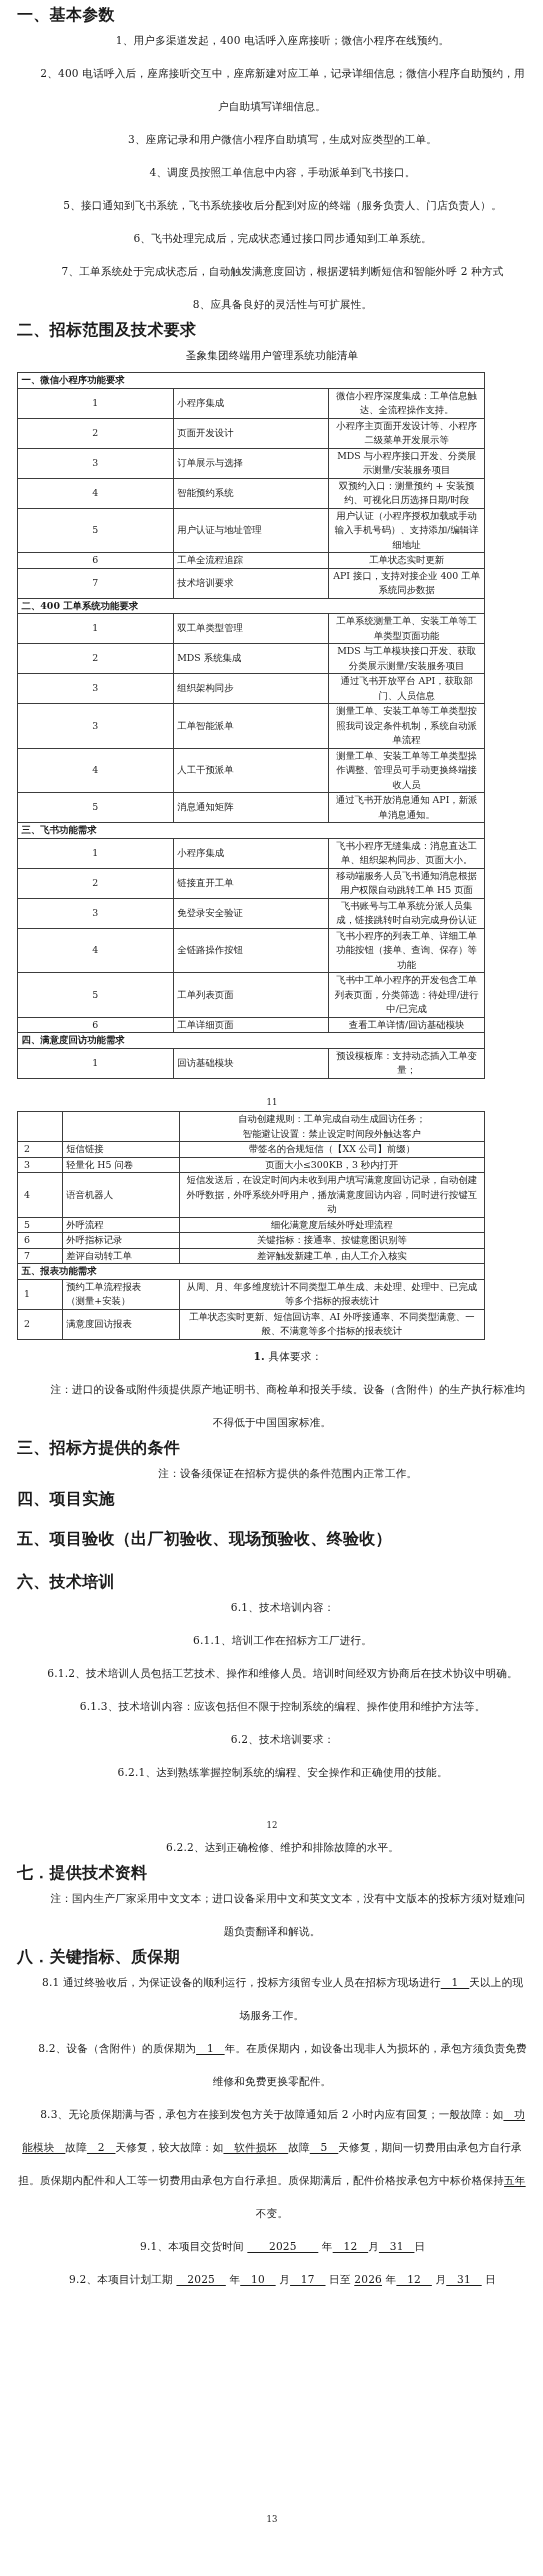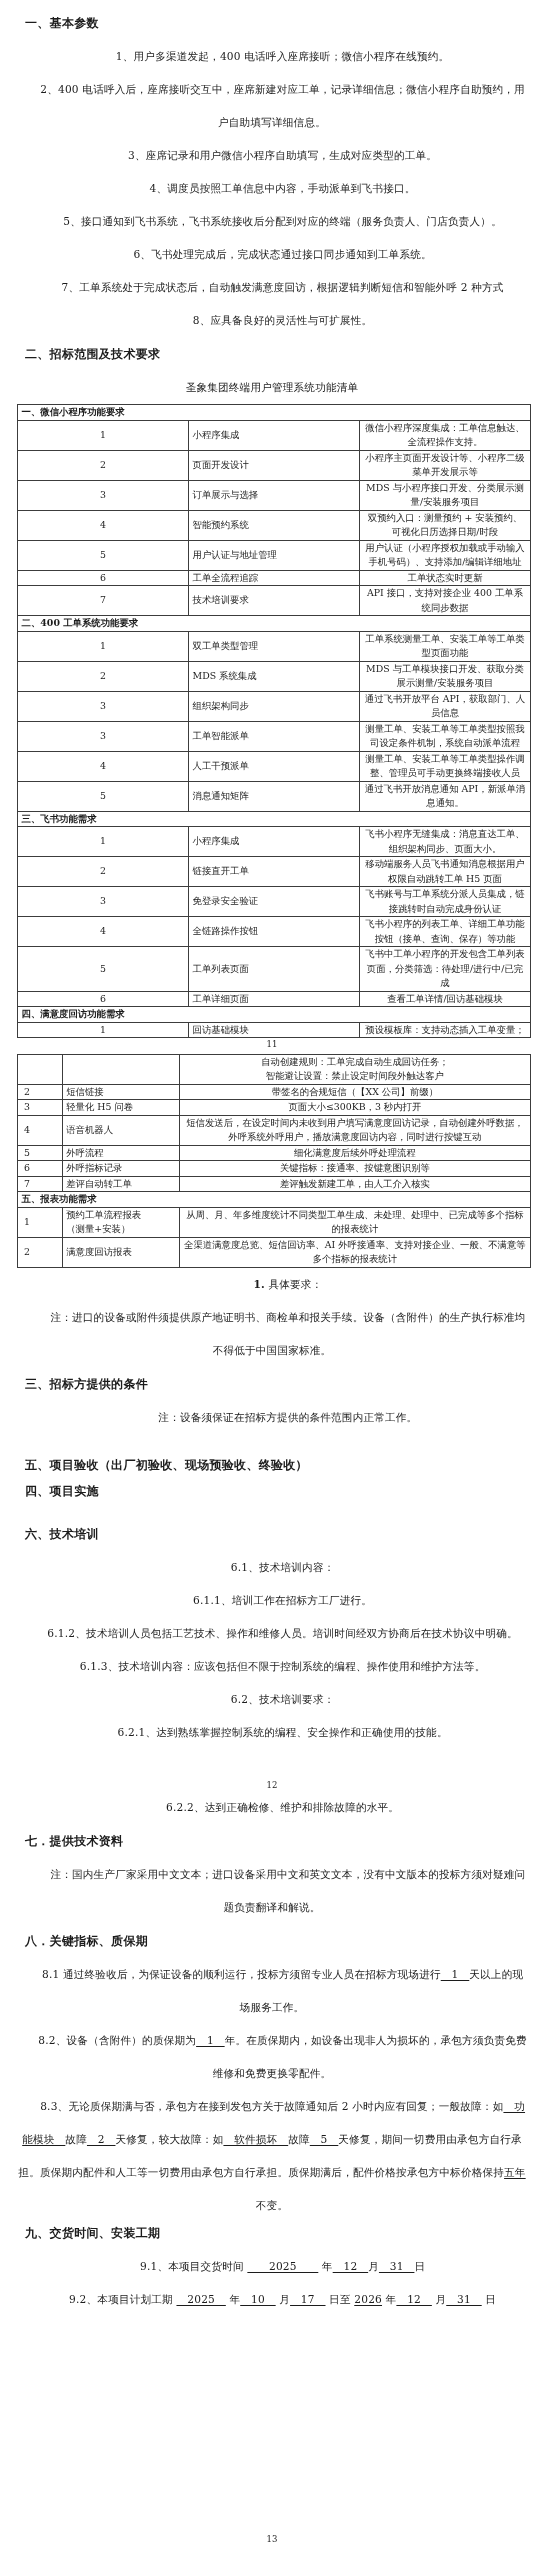--- a/index.html
+++ b/index.html
@@ -2,39 +2,39 @@
 <html style="font-size:9.7px"><head>
 <meta charset="utf-8">
 <style>
   html,body{margin:0;padding:0;background:#ffffff;}
   body{
     width:544px;height:2576px;overflow:hidden;
     font-family:"DejaVu Serif","Liberation Serif",serif;
     color:#1c1c1c;
   }
   .doc{padding:6px 17px 0 17px;}
-  .heading{font-size:12px;font-weight:bold;line-height:18px;margin:8px;letter-spacing:0.3px;}
+  .heading{font-size:16px;font-weight:bold;line-height:18px;margin:0;letter-spacing:0.3px;}
   p.body{font-size:10.6px;line-height:33px;margin:0;letter-spacing:0.2px;text-align:center;}
   .ind2{text-indent:2em;}
   .ind3{text-indent:3em;}
   .pagenum{font-size:8.5px;line-height:12px;text-align:center;margin:0;font-family:"DejaVu Serif","Liberation Serif",serif;}
-  table.req{border-collapse:collapse;width:514px;table-layout:fixed;padding-left:32px;}
+  table.req{border-collapse:collapse;width:468px;table-layout:fixed;padding-left:32px;}
   table.req td{
     border:0.6px solid #3c3c3c;font-size:9.4px;line-height:14.5px;
     padding:0 3.6px;vertical-align:middle;word-break:break-all;
   }
   td.cell-num{width:34px;text-align:center;}
   td.cell-name{width:109px;white-space:pre-line;}
   td.cell-desc{white-space:pre-line;text-align:center;}
   td.cell-section{font-weight:bold;font-size:9.7px;padding-left:4.8px;}
   table.tbl2 td.cell-num{text-align:left;padding-left:6px;}
   .u{text-decoration:underline;text-underline-offset:2.4px;}
   .seg-b{font-weight:bold;}
   
-  .mt58{margin-top:35px}.mt44{margin-top:26.6px}.mt28{margin-top:0}.mt6{margin-top:3.6px}
+  .mt58{margin-top:35px}.mt44{margin-top:26.6px}.mt28{margin-top:17px}.mt6{margin-top:3.6px}
   .mt8{margin-top:4.8px}.mt67{margin-top:40px}.mt36{margin-top:22px}.mt41{margin-top:25px}
   .mt72{margin-top:43px}.mt4{margin-top:2.4px}.mt50{margin-top:30px}.mt15{margin-top:9px}
   .mt66{margin-top:40px}.mt2{margin-top:1.2px}.mt70{margin-top:42px}.mt360{margin-top:217px}
 </style>
 </head>
 <body>
 
 <div class="doc">
 
   <p class="heading">一、基本参数</p>
@@ -214,36 +214,36 @@
         </tr>
         <tr>
           <td class="cell-num">1</td>
           <td class="cell-name">预约工单流程报表
 （测量+安装）</td>
           <td class="cell-desc">从周、月、年多维度统计不同类型工单生成、未处理、处理中、已完成等多个指标的报表统计</td>
         </tr>
         <tr>
           <td class="cell-num">2</td>
           <td class="cell-name">满意度回访报表</td>
-          <td class="cell-desc">全渠道满意度总览、短信回访率、AI 外呼接通率、支持对接企业、一般、不满意等多个指标的报表统计</td>
+          <td class="cell-desc">工单状态实时更新、短信回访率、AI 外呼接通率、不同类型满意、一般、不满意等多个指标的报表统计</td>
         </tr>
       </tbody>
   </table>
 
   <p class="body ind3 mt44"><span class="seg-b">1.</span><span> 具体要求：</span></p>
 
   <p class="body ind3 mt8">注：进口的设备或附件须提供原产地证明书、商检单和报关手续。设备（含附件）的生产执行标准均不得低于中国国家标准。</p>
 
   <p class="heading">三、招标方提供的条件</p>
 
   <p class="body ind3 mt67">注：设备须保证在招标方提供的条件范围内正常工作。</p>
 
+  <p class="heading">四、项目实施</p>
+
   <p class="heading mt36">五、项目验收（出厂初验收、现场预验收、终验收）</p>
-
-  <p class="heading">四、项目实施</p>
 
   <p class="heading mt41">六、技术培训</p>
 
   <p class="body ind2 mt72">6.1、技术培训内容：</p>
   <p class="body ind2">6.1.1、培训工作在招标方工厂进行。</p>
   <p class="body ind2">6.1.2、技术培训人员包括工艺技术、操作和维修人员。培训时间经双方协商后在技术协议中明确。</p>
   <p class="body ind2 mt4">6.1.3、技术培训内容：应该包括但不限于控制系统的编程、操作使用和维护方法等。</p>
   <p class="body ind2">6.2、技术培训要求：</p>
   <p class="body ind2">6.2.1、达到熟练掌握控制系统的编程、安全操作和正确使用的技能。</p>
 
@@ -254,21 +254,20 @@
   <p class="heading">七．提供技术资料</p>
 
   <p class="body ind3 mt66">注：国内生产厂家采用中文文本；进口设备采用中文和英文文本，没有中文版本的投标方须对疑难问题负责翻译和解说。</p>
 
   <p class="heading">八．关键指标、质保期</p>
 
   <p class="body ind2 mt72"><span>8.1 通过终验收后，为保证设备的顺利运行，投标方须留专业人员在招标方现场进行</span><span class="u">　1　</span><span>天以上的现场服务工作。</span></p>
   <p class="body ind2 mt2"><span>8.2、设备（含附件）的质保期为</span><span class="u">　1　</span><span>年。在质保期内，如设备出现非人为损坏的，承包方须负责免费维修和免费更换零配件。</span></p>
   <p class="body ind2 mt2"><span>8.3、无论质保期满与否，承包方在接到发包方关于故障通知后 2 小时内应有回复；一般故障：如</span><span class="u">　功能模块　</span><span>故障</span><span class="u">　2　</span><span>天修复，较大故障：如</span><span class="u">　软件损坏　</span><span>故障</span><span class="u">　5　</span><span>天修复，期间一切费用由承包方自行承担。质保期内配件和人工等一切费用由承包方自行承担。质保期满后，配件价格按承包方中标价格保持</span><span class="u">五年</span><span>不变。</span></p>
 
-  <p class="heading mt4">九、交货时间、安装工期</p>
 
   <p class="body ind2 mt70"><span>9.1、本项目交货时间 </span><span class="u">　　2025　　</span><span> 年</span><span class="u">　12　</span><span>月</span><span class="u">　31　</span><span>日</span></p>
   <p class="body ind2 mt2"><span>9.2、本项目计划工期 </span><span class="u">　2025　</span><span> 年</span><span class="u">　10　</span><span> 月</span><span class="u">　17　</span><span> 日至 </span><span class="u">2026</span><span> 年</span><span class="u">　12　</span><span> 月</span><span class="u">　31　</span><span> 日</span></p>
 
   <p class="pagenum mt360">13</p>
 
 </div>
 
 
 </body></html>

